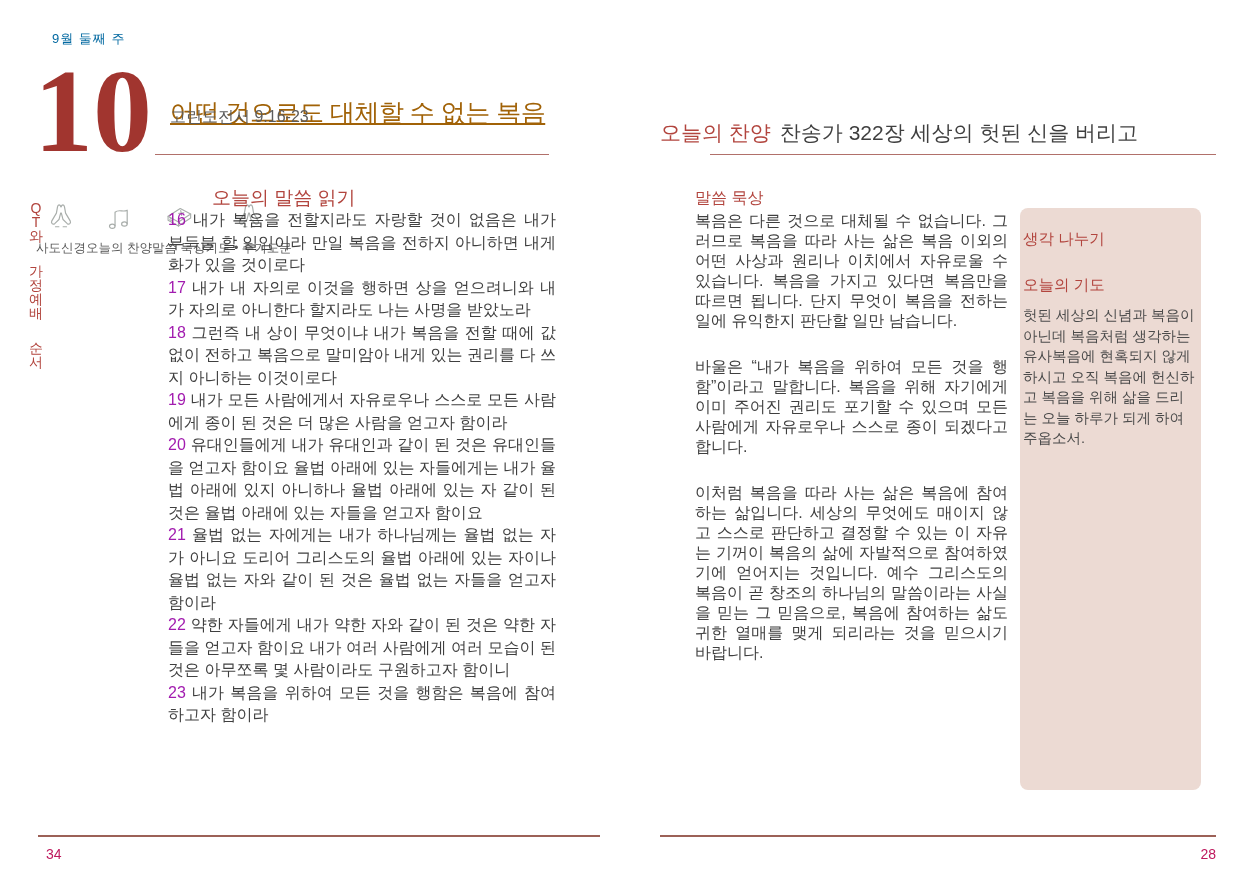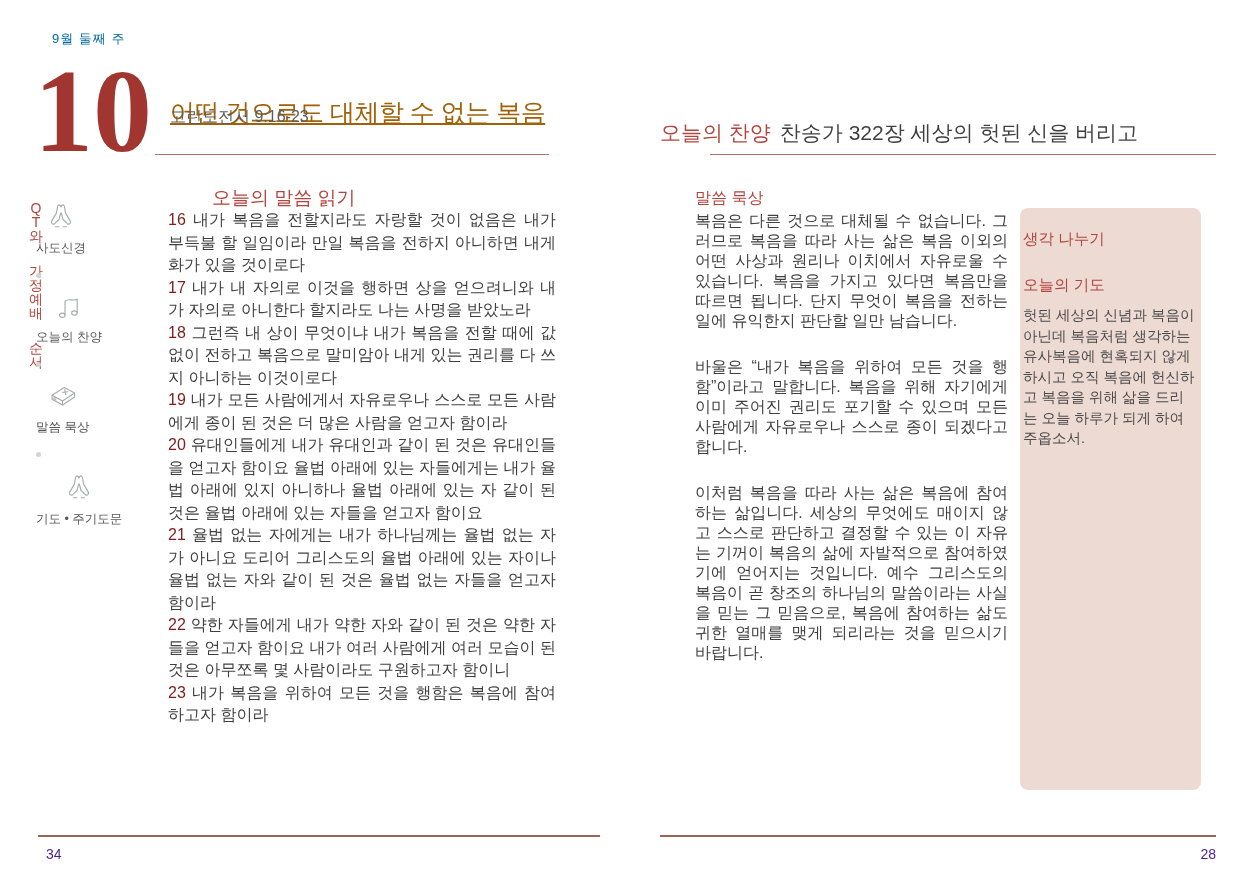--- a/index.html
+++ b/index.html
@@ -26,35 +26,35 @@
   .rule-left-header  { left:155px; top:154px; width:394px; }
   .rule-right-header { left:710px; top:154px; width:506px; }
   .praise-line { left:660px; top:119px; width:556px; text-align:left; font-size:21px; color:#3f3f3f; }
   .praise-line .red-label { color:#b2453e; margin-right:9px; }
 
   
   .sidebar-vertical { left:27px; top:201px; width:18px; color:#b2453e; font-size:14px; text-align:center; }
   .sidebar-vertical .vgroup { margin-bottom:21px; }
   .sidebar-vertical .vchar { display:block; line-height:14px; }
 
-  .sidebar-steps { left:36px; top:202px; width:108px; display:flex; flex-direction:column; align-items:flex-start; }
+  .sidebar-steps { left:36px; top:202px; width:108px; display:flex; flex-direction:row; align-items:flex-end; }
   .step { display:flex; flex-direction:column; align-items:center; }
   .step .icon { margin-bottom:4px; }
   .step-label { font-size:12.5px; color:#565656; white-space:nowrap; line-height:17px; }
   .dot-sep { width:5px; height:5px; border-radius:50%; background:#d6d3d1; margin:16px 0; }
 
   
   .reading-heading { left:168px; top:185px; font-size:19px; color:#b2453e;margin-left:44px; }
   .verses {
     left:168px; top:209px; width:388px;
     font-size:16px; line-height:22.5px; color:#3f3f3f;
     text-align:justify; word-break:break-all;
   }
   .verse { margin:0; }
-  .vnum { color:#7f1d1d; }
+  .vnum { color:#a21caf; }
 
   
   .meditation-heading { left:695px; top:188px; font-size:16px; color:#b2453e; }
   .meditation-body {
     left:695px; top:211px; width:313px;
     font-size:16px; line-height:20px; color:#3f3f3f;
     text-align:justify; word-break:break-all;
   }
   .meditation-body p + p { margin-top:26px; }
 
@@ -68,21 +68,21 @@
   .aside-body {
     margin-top:9px; font-size:14.5px; line-height:20.5px; color:#4b4b4b;
     word-break:break-all;
   }
   .aside-heading + .aside-body + .aside-heading, .prayer-heading { margin-top:25px; }
 
   
   .footer-rule { height:2px; background:#9c6157; top:835px; }
   .footer-rule-left  { left:38px;  width:562px; }
   .footer-rule-right { left:660px; width:556px; }
-  .page-num { top:846px; font-size:14px; color:#4c1d95; }
+  .page-num { top:846px; font-size:14px; color:#be185d; }
   .page-num-left  { left:46px; }
   .page-num-right { left:1180px; width:36px; text-align:right; }
 
   svg .ic { fill:none; stroke:#a9aeab; stroke-width:1.4; stroke-linecap:round; stroke-linejoin:round; }
 </style>
 </head>
 <body>
 
 <div class="abs kicker">9월 둘째 주</div>
 

